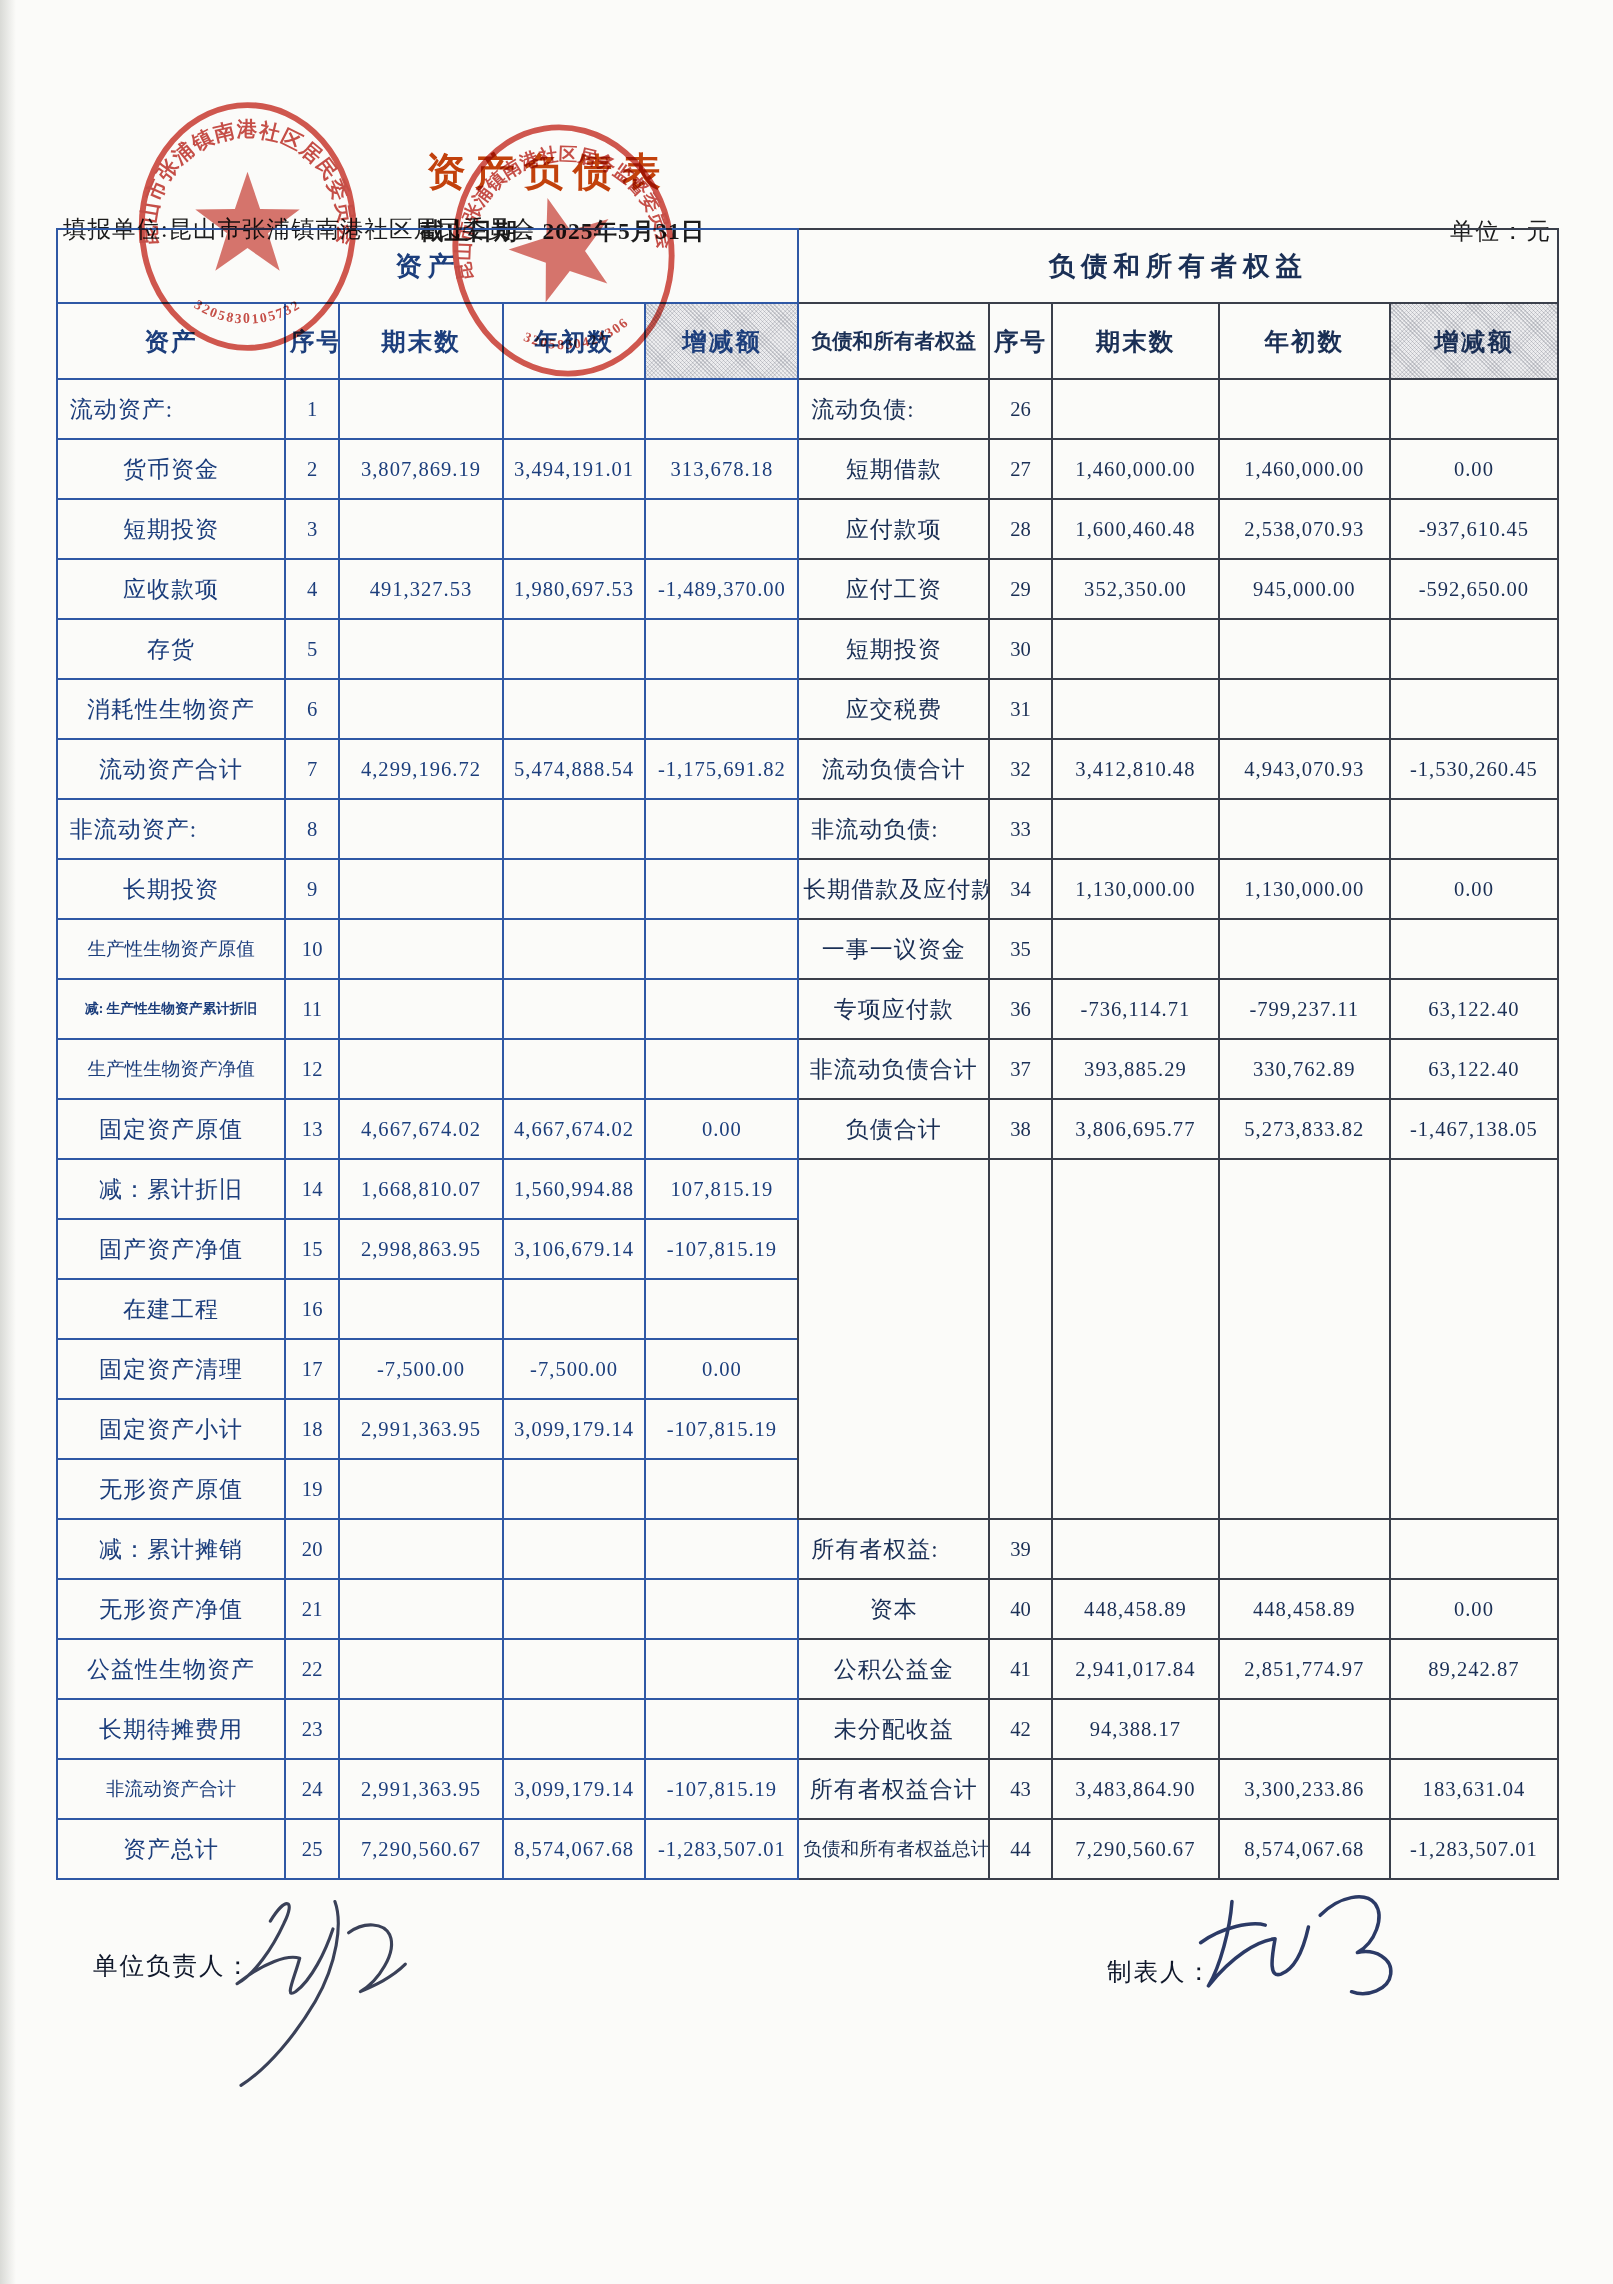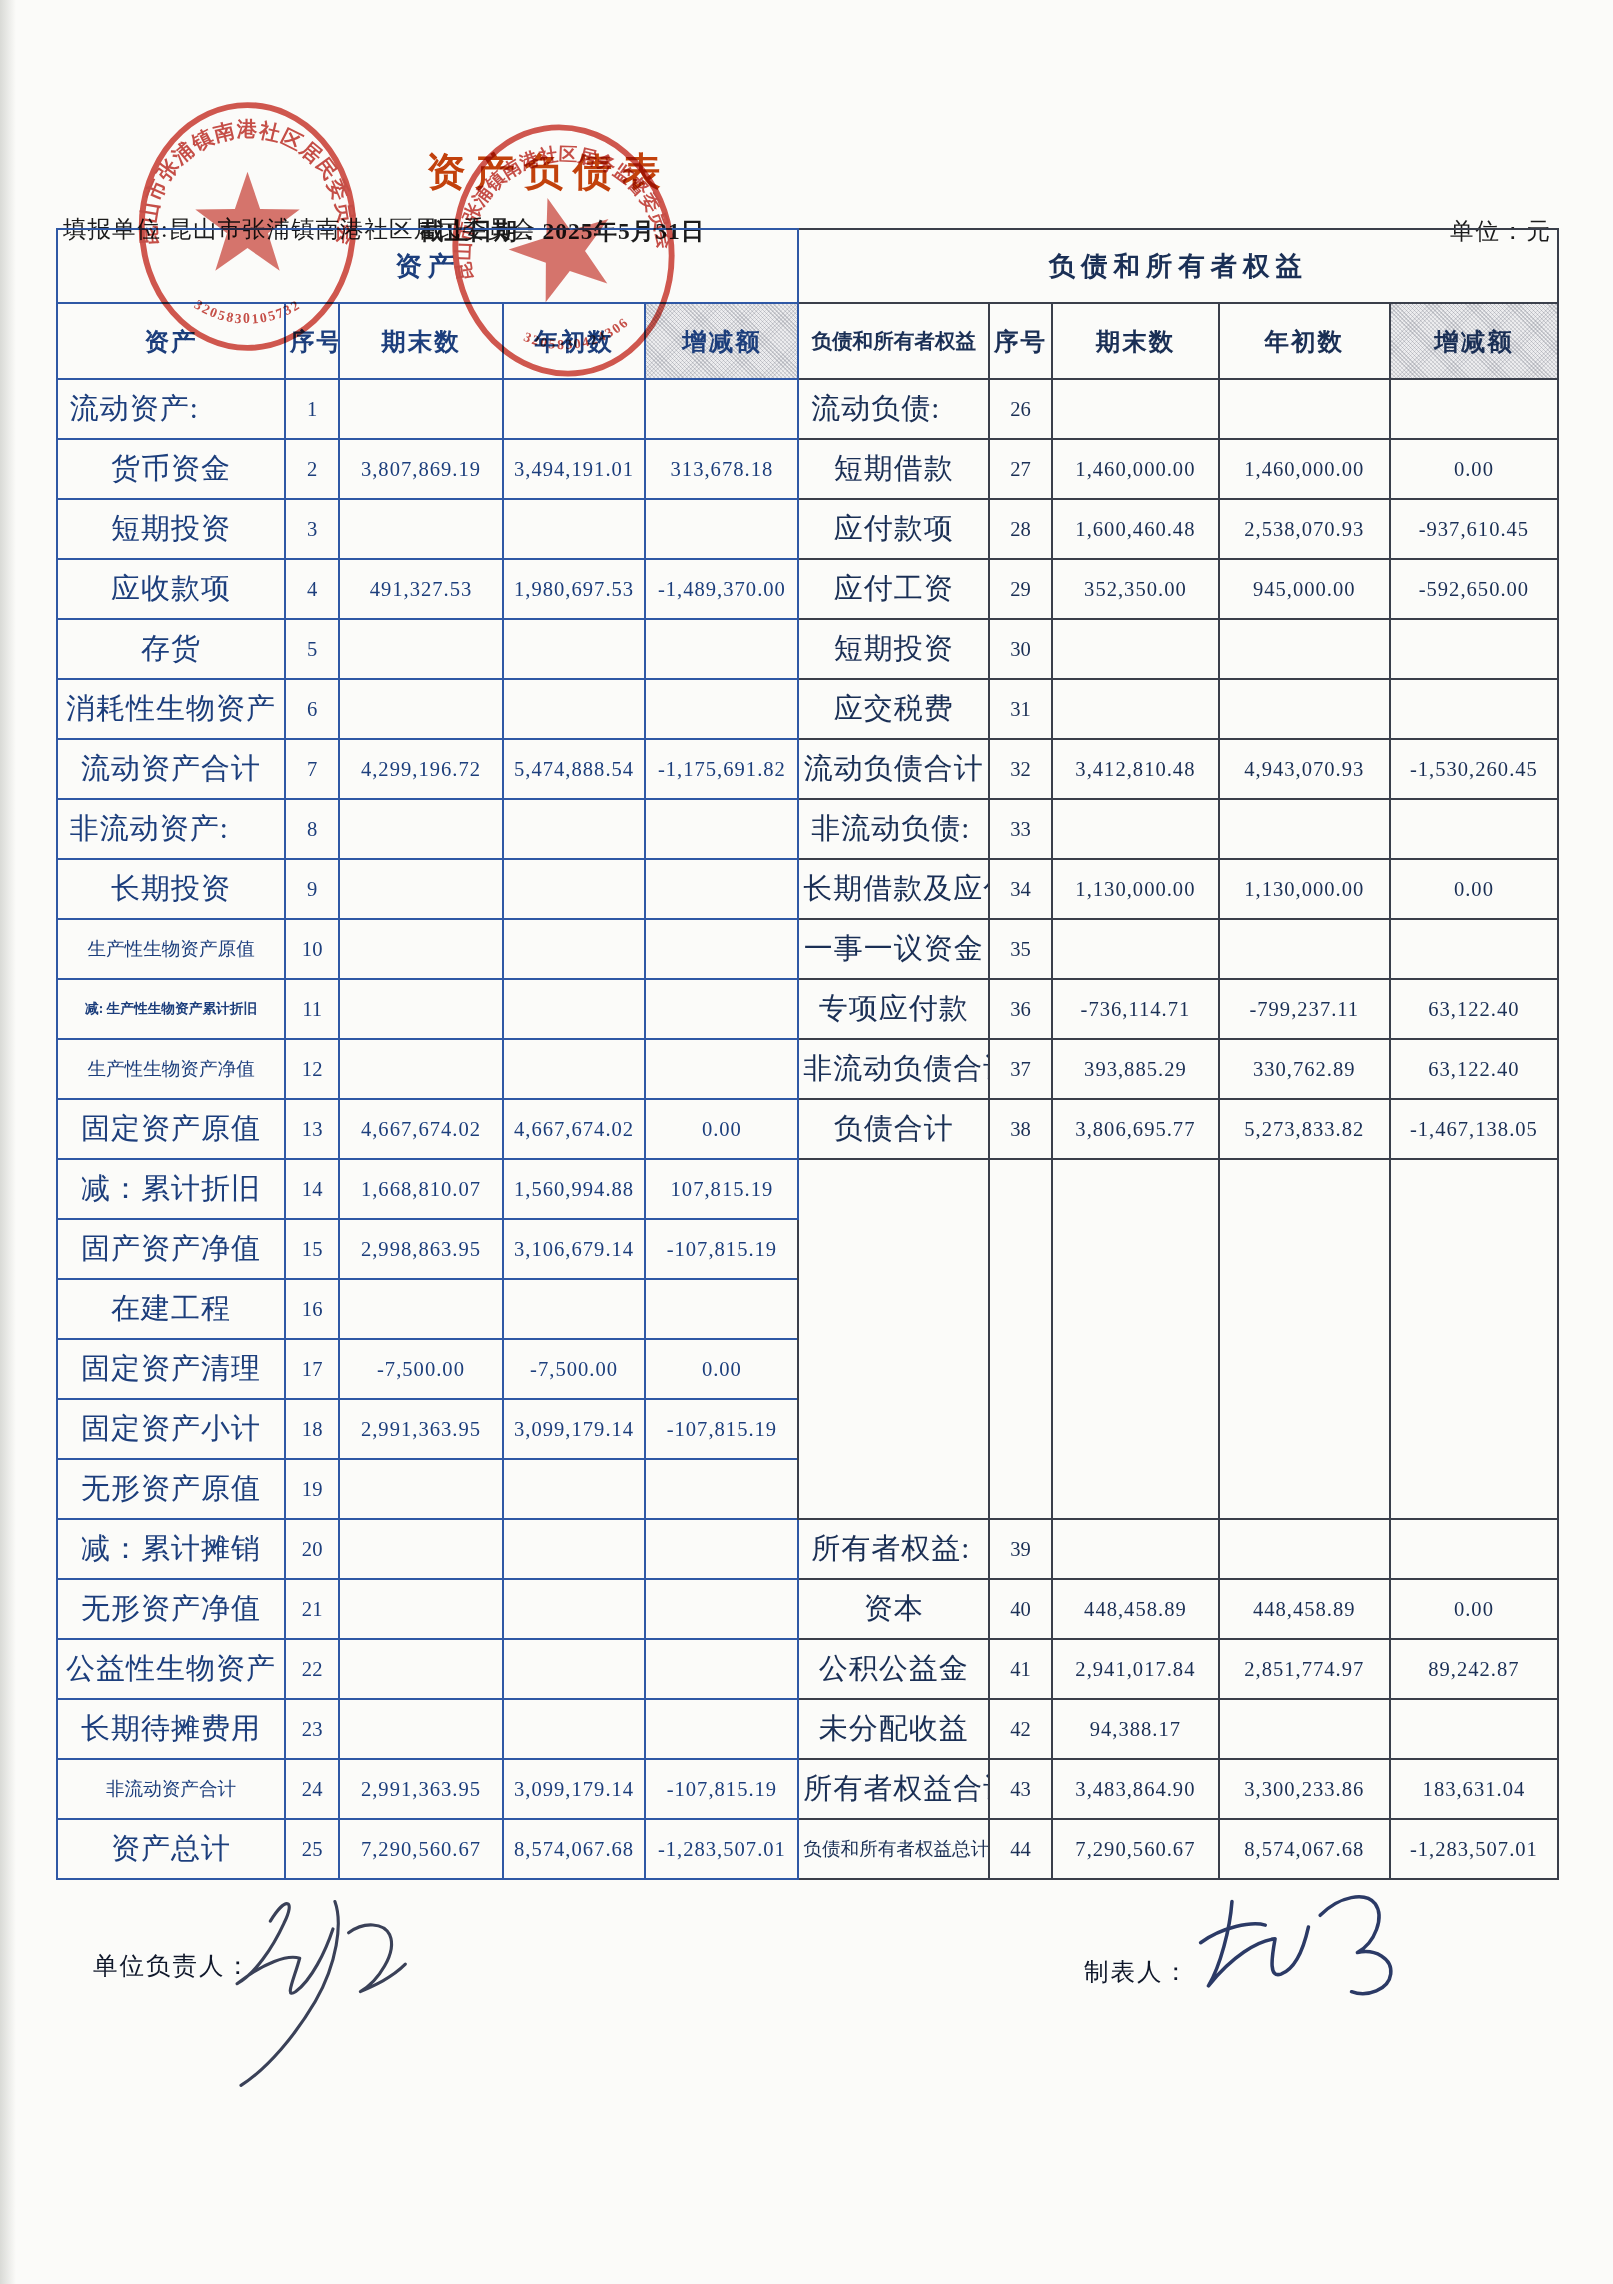--- a/index.html
+++ b/index.html
@@ -28,21 +28,21 @@
     border:2px solid #343944;vertical-align:middle;text-align:center;
     padding:0 3.9px;overflow:hidden;white-space:nowrap;
   }
   
   .bt td.Lc{border-color:#2f58a5;color:#1c3e7c;}
   .bt td.Rc{border-color:#3a3f4b;color:#1a2f55;}
   .bt tr.banner td{height:72px;font-size:26.5px;font-weight:bold;letter-spacing:5.9px;}
   .bt tr.colhead td{height:74px;font-size:24.5px;font-weight:bold;letter-spacing:2px;}
   .bt tr.colhead td.rlab{font-size:20.6px;letter-spacing:0;}
   .bt tbody td{height:58px;}
-  .lbl{font-size:29px;letter-spacing:1px;}
+  .lbl{font-size:23px;letter-spacing:1px;}
   .lbl.cat{text-align:left;padding-left:11.8px;}
   .lbl.sm{font-size:18.6px;letter-spacing:0;}
   .lbl.xs{font-size:13.7px;font-weight:bold;letter-spacing:0;}
   .seq{font-size:20.6px;}
   .num{font-size:20.6px;letter-spacing:1px;}
   .hatch{
     background-color:#ececee;
     background-image:
       repeating-linear-gradient(45deg, rgba(110,115,128,.30) 0px, rgba(110,115,128,.30) 1px, transparent 1px, transparent 2.9px),
       repeating-linear-gradient(-45deg, rgba(110,115,128,.18) 0px, rgba(110,115,128,.18) 1px, transparent 1px, transparent 2.9px);
@@ -50,21 +50,21 @@
 
   .stamp{position:absolute;mix-blend-mode:multiply;opacity:.85;}
   .stamp-1{left:130px;top:94px;}
   .stamp-2{left:444px;top:116px;transform:rotate(-9deg);}
   .stamp .ring{fill:none;stroke:#cc3a31;stroke-width:6;}
   .stamp .star{fill:#c93a31;opacity:.82;}
   .stamp text{fill:#bf3028;font-family:"Liberation Serif","DejaVu Serif",serif;font-weight:bold;}
 
   .footer-label{position:absolute;font-size:24.5px;letter-spacing:2px;color:#0f172a;}
   .resp-label{left:93px;top:1949px;}
-  .prep-label{left:1084px;top:1955px;}
+  .prep-label{left:1107px;top:1955px;}
   .sig{position:absolute;}
   .sig path{fill:none;stroke-linecap:round;stroke-linejoin:round;}
   .sig-1{left:176px;top:1880px;}
   .sig-1 path{stroke:#3a4158;stroke-width:3.2;}
   .sig-2{left:1171px;top:1880px;}
   .sig-2 path{stroke:#2b3a66;stroke-width:3.6;}
 </style>
 </head>
 <body>
 

